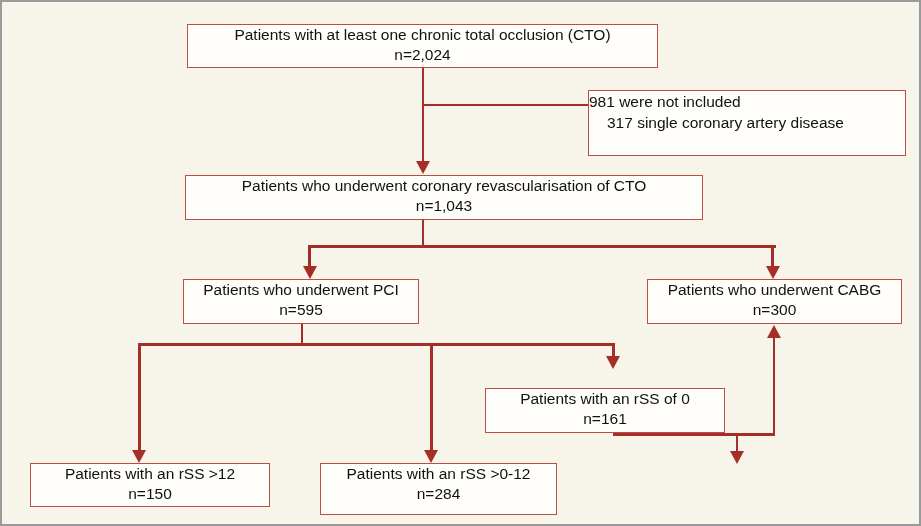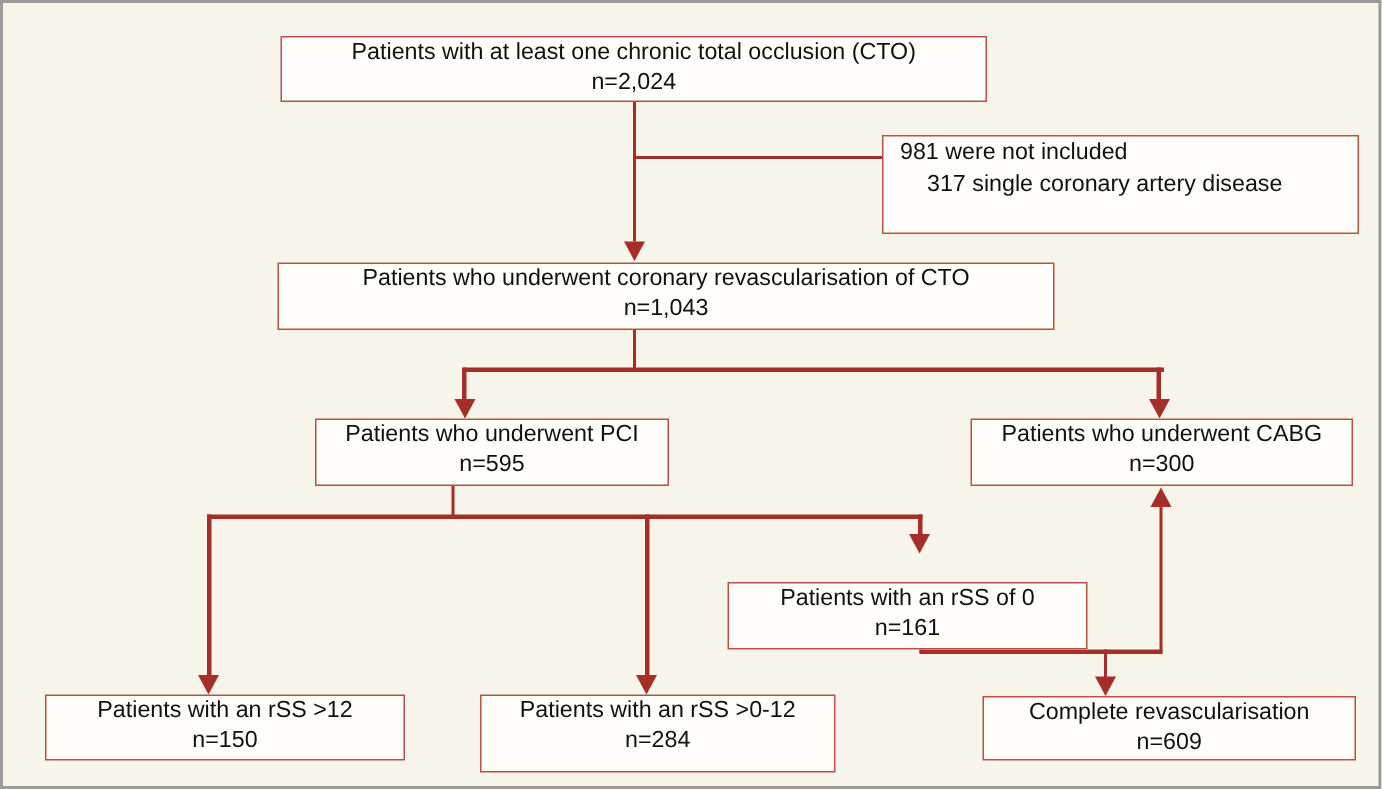--- a/index.html
+++ b/index.html
@@ -22,21 +22,21 @@
     flex-direction:column;
     align-items:center;
     text-align:center;
     font-size:15.5px;
     line-height:20px;
   }
   .node .bl{white-space:nowrap;}
   .node-left{
     align-items:flex-start;
     text-align:left;
-    padding-left:11px;
+    padding-left:0;
     line-height:21px;
   }
   .node-left .indent{padding-left:18px;}
   .ln{position:absolute;background:#a52f28;}
   .arrd{position:absolute;width:0;height:0;
     border-left:7px solid transparent;border-right:7px solid transparent;
     border-top:13px solid #a52f28;}
   .arru{position:absolute;width:0;height:0;
     border-left:7px solid transparent;border-right:7px solid transparent;
     border-bottom:13px solid #a52f28;}
@@ -81,21 +81,21 @@
   <div class="node node-left" style="left:586px;top:88px;width:318px;height:66px">
     <div class="bl">981 were not included</div>
     <div class="bl indent">317 single coronary artery disease</div>
   </div>
 
   <div class="node" style="left:183px;top:173px;width:518px;height:45px">
     <div class="bl">Patients who underwent coronary revascularisation of CTO</div>
     <div class="bl">n=1,043</div>
   </div>
 
-  <div class="node" style="left:208px;top:277px;width:236px;height:45px">
+  <div class="node" style="left:181px;top:277px;width:236px;height:45px">
     <div class="bl">Patients who underwent PCI</div>
     <div class="bl">n=595</div>
   </div>
 
   <div class="node" style="left:645px;top:277px;width:255px;height:45px">
     <div class="bl">Patients who underwent CABG</div>
     <div class="bl">n=300</div>
   </div>
 
   <div class="node" style="left:483px;top:386px;width:240px;height:45px">
@@ -106,18 +106,14 @@
   <div class="node" style="left:28px;top:461px;width:240px;height:44px">
     <div class="bl">Patients with an rSS &gt;12</div>
     <div class="bl">n=150</div>
   </div>
 
   <div class="node" style="left:318px;top:461px;width:237px;height:52px">
     <div class="bl">Patients with an rSS &gt;0-12</div>
     <div class="bl">n=284</div>
   </div>
 
-  <div class="node" style="left:653px;top:462px;width:249px;height:43px">
-    <div class="bl">Complete revascularisation</div>
-    <div class="bl">n=609</div>
-  </div>
 
 </div>
 
 </body></html>

